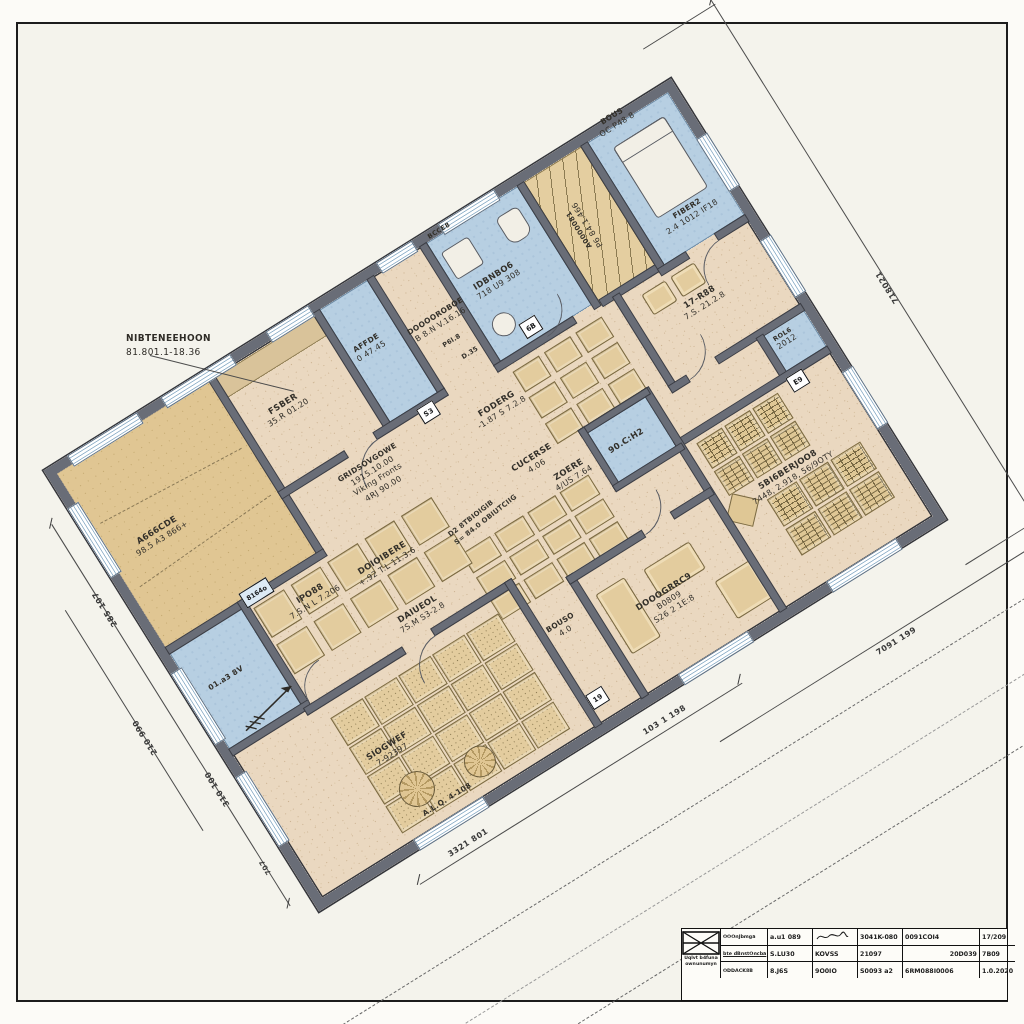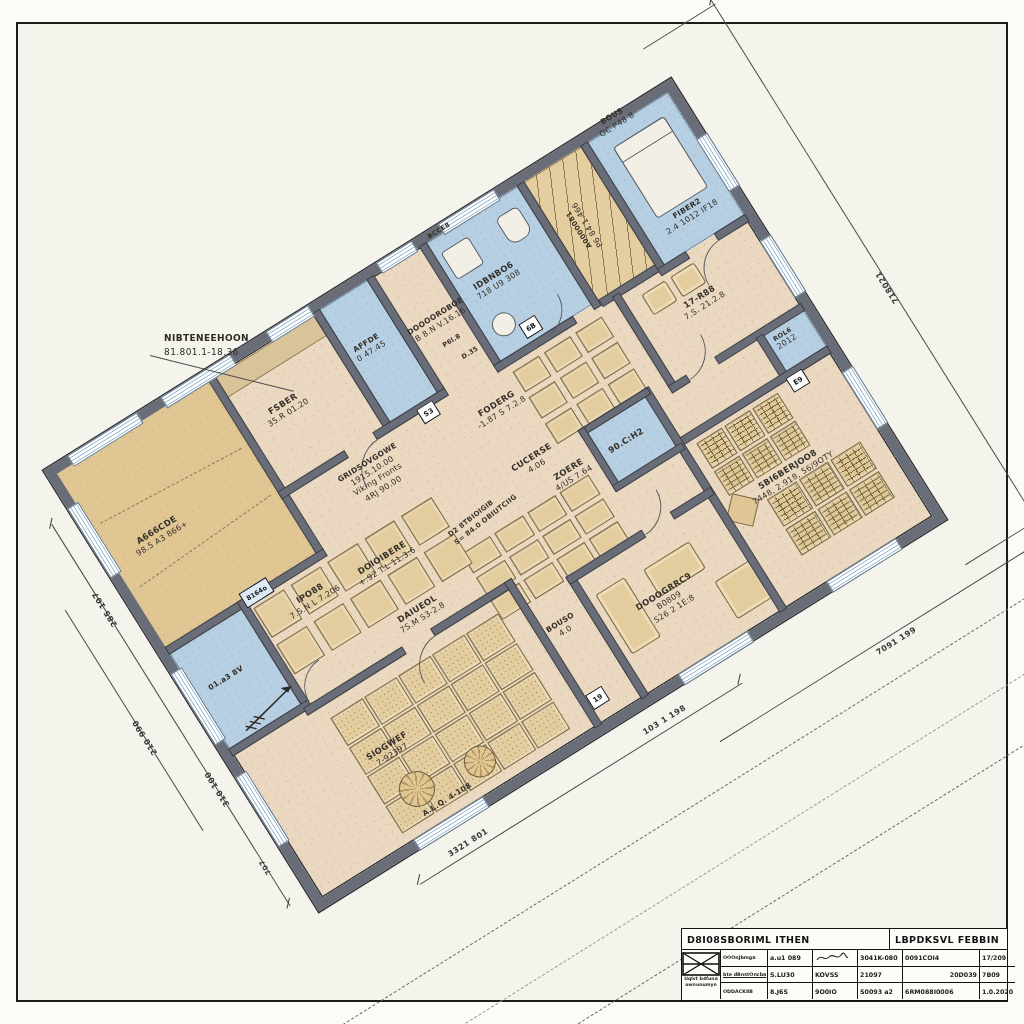--- a/index.html
+++ b/index.html
@@ -326,31 +326,27 @@
   <span class="dim-text rot90" style="left:-36px;top:372px;">310 100</span>
   <span class="dim-text rot90" style="left:-36px;top:452px;font-size:7px;">707</span>
   <div class="dim-line-v" style="left:-66px;top:120px;height:260px;"></div>
   <span class="dim-text rot90" style="left:-70px;top:290px;">210 990</span>
 
   <div class="dim-dash" style="left:-160px;top:618px;width:1050px;"></div>
   <div class="dim-dashdot" style="left:-60px;top:682px;width:1050px;"></div>
   <div class="dim-dash" style="left:40px;top:742px;width:1000px;"></div>
 </div>
 
-<div class="note" style="left:126px;top:332px;margin-left:38px;">
+<div class="note" style="left:126px;top:332px;">
   <span>NIBTENEEHOON</span>
   <span class="sub">81.801.1-18.36</span>
 </div>
 <div class="leader" style="left:150px;top:355px;width:148px;transform:rotate(14deg);"></div>
 
 <div class="tblock">
-  <div class="tb-head">
-    <div class="hl">D8I08SBORIML ITHEN</div>
-    <div class="hr">LBPDKSVL FEBBIN</div>
-  </div>
   <div class="tb-body">
     <div class="tb-logo">
       <svg width="38" height="24" viewBox="0 0 38 24">
         <rect x="1" y="1" width="36" height="22" fill="none" stroke="#111" stroke-width="1.6"></rect>
         <path d="M1 1 L37 23 M37 1 L1 23 M1 12 L37 12" stroke="#111" stroke-width="1.4"></path>
       </svg>
       <div class="cap">Uqlvt b4funa ownunumyn</div>
     </div>
     <div class="tb-grid">
       <div class="tb-row">

